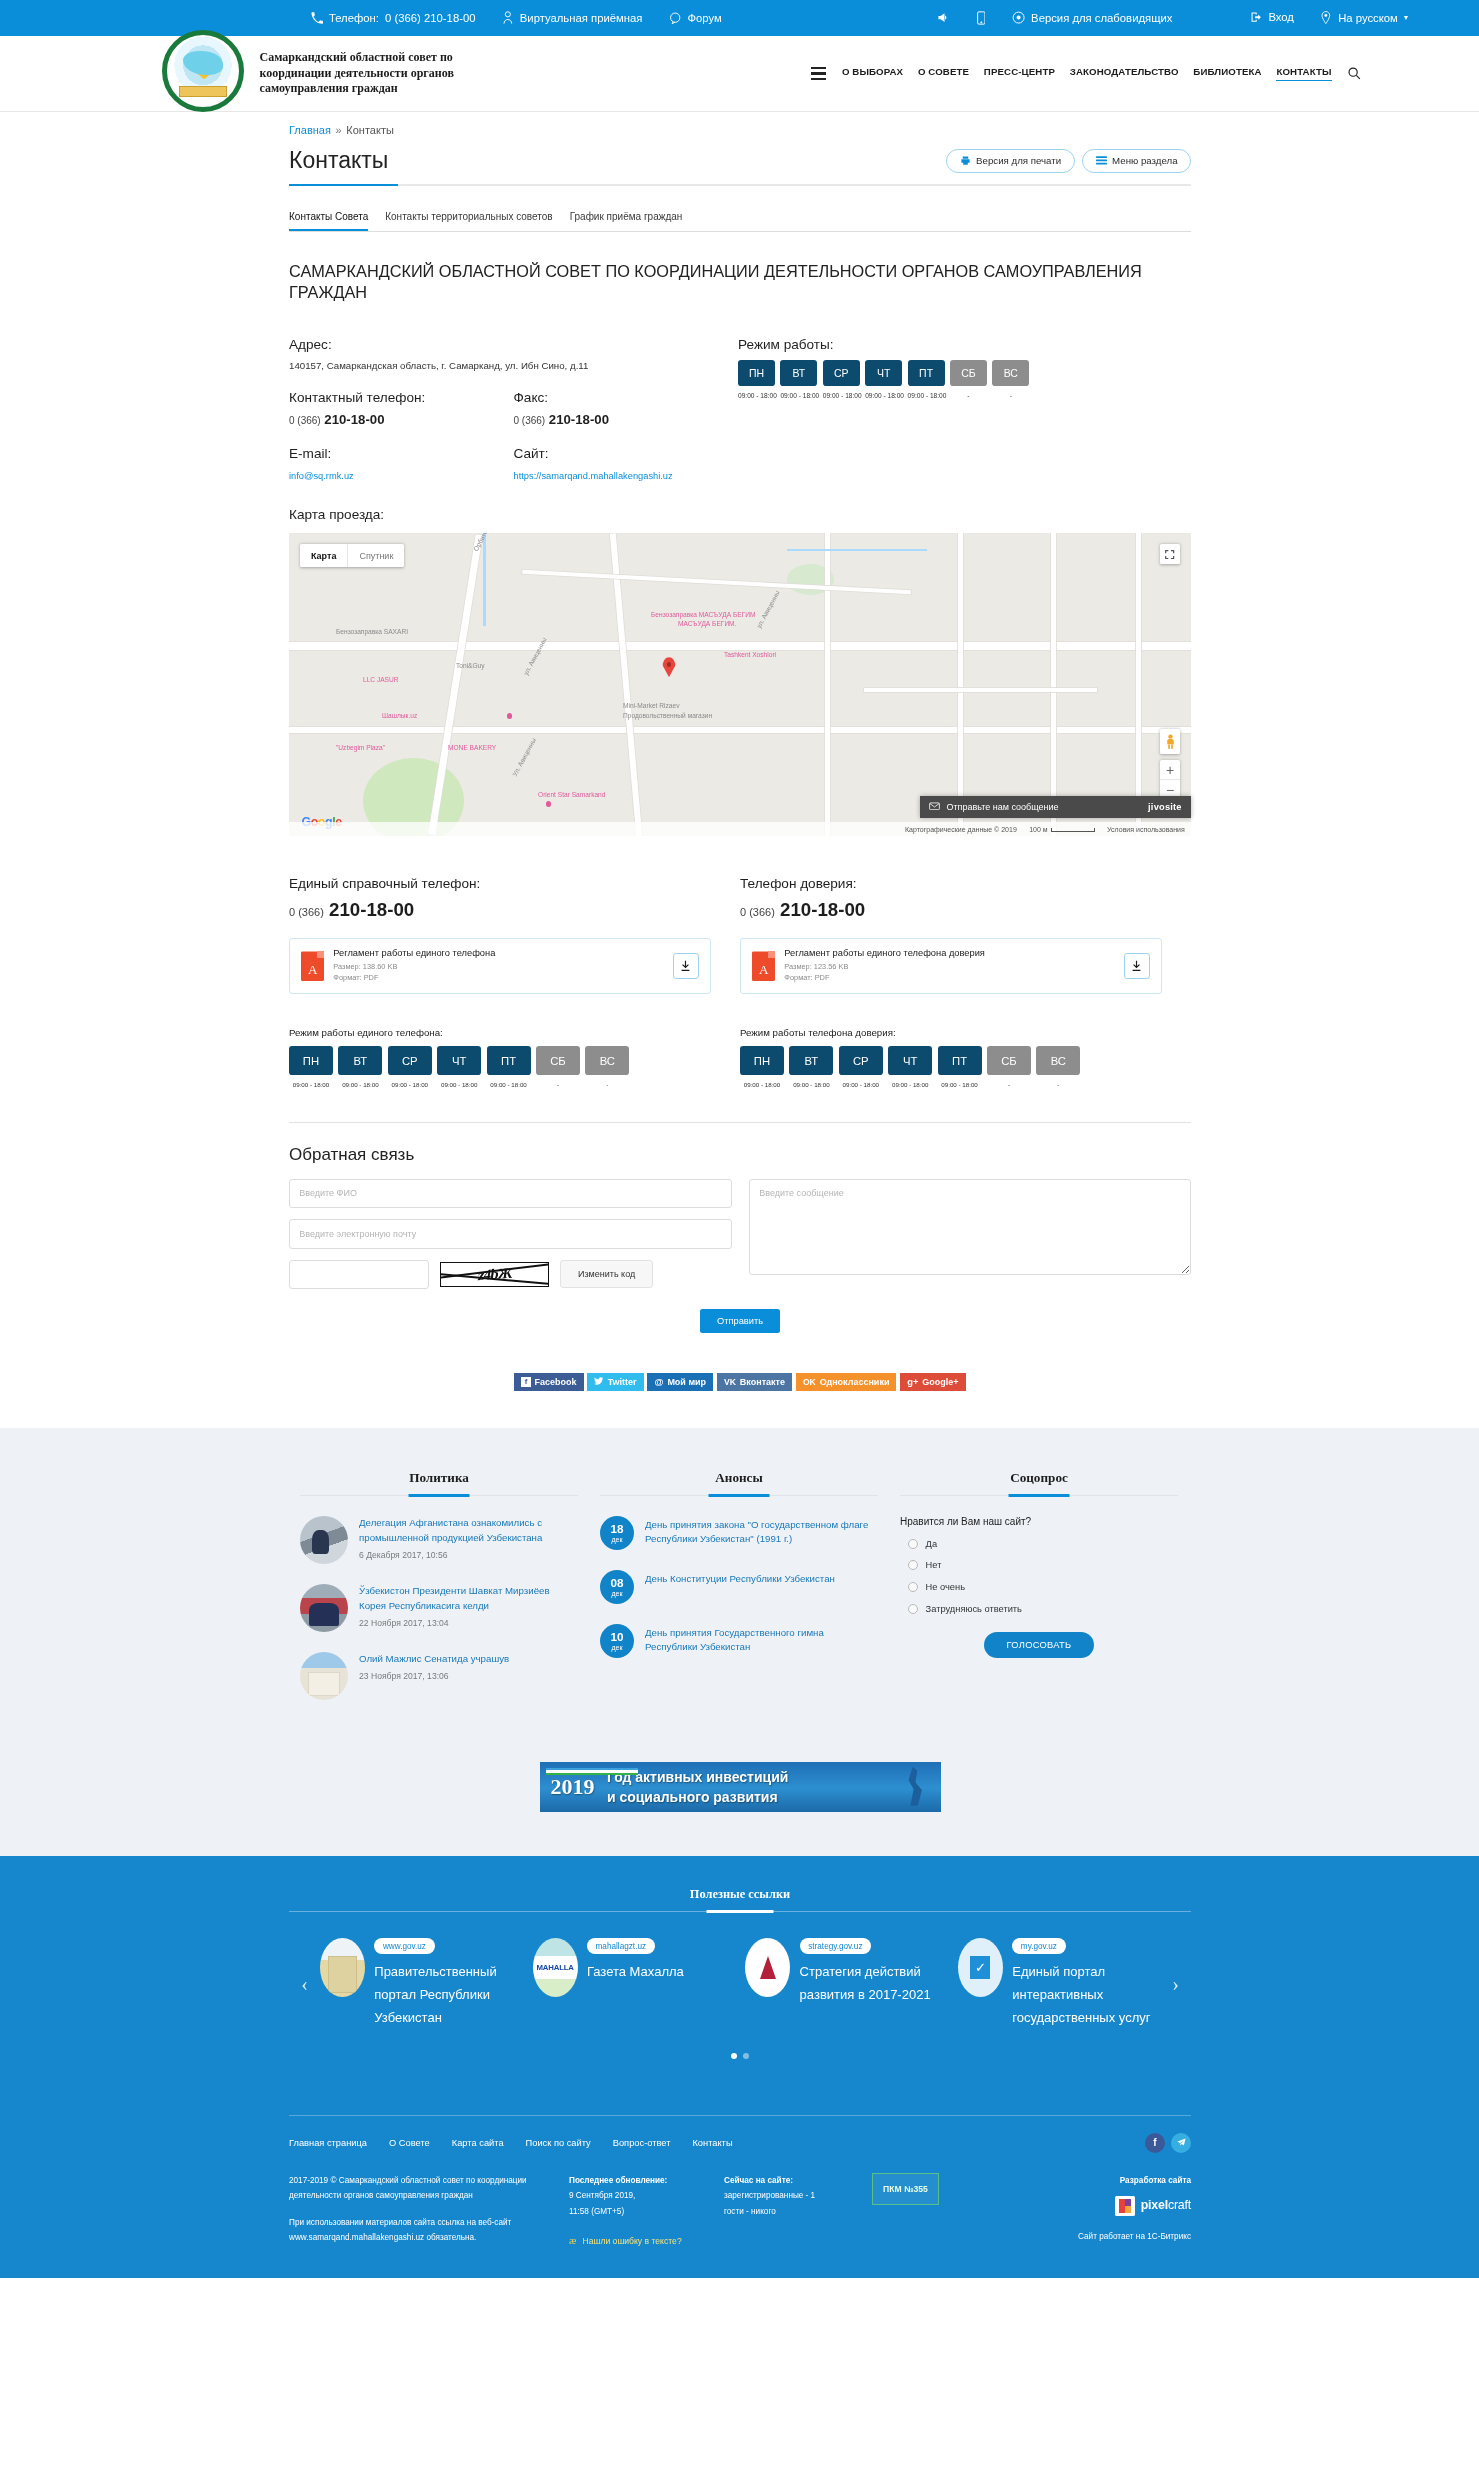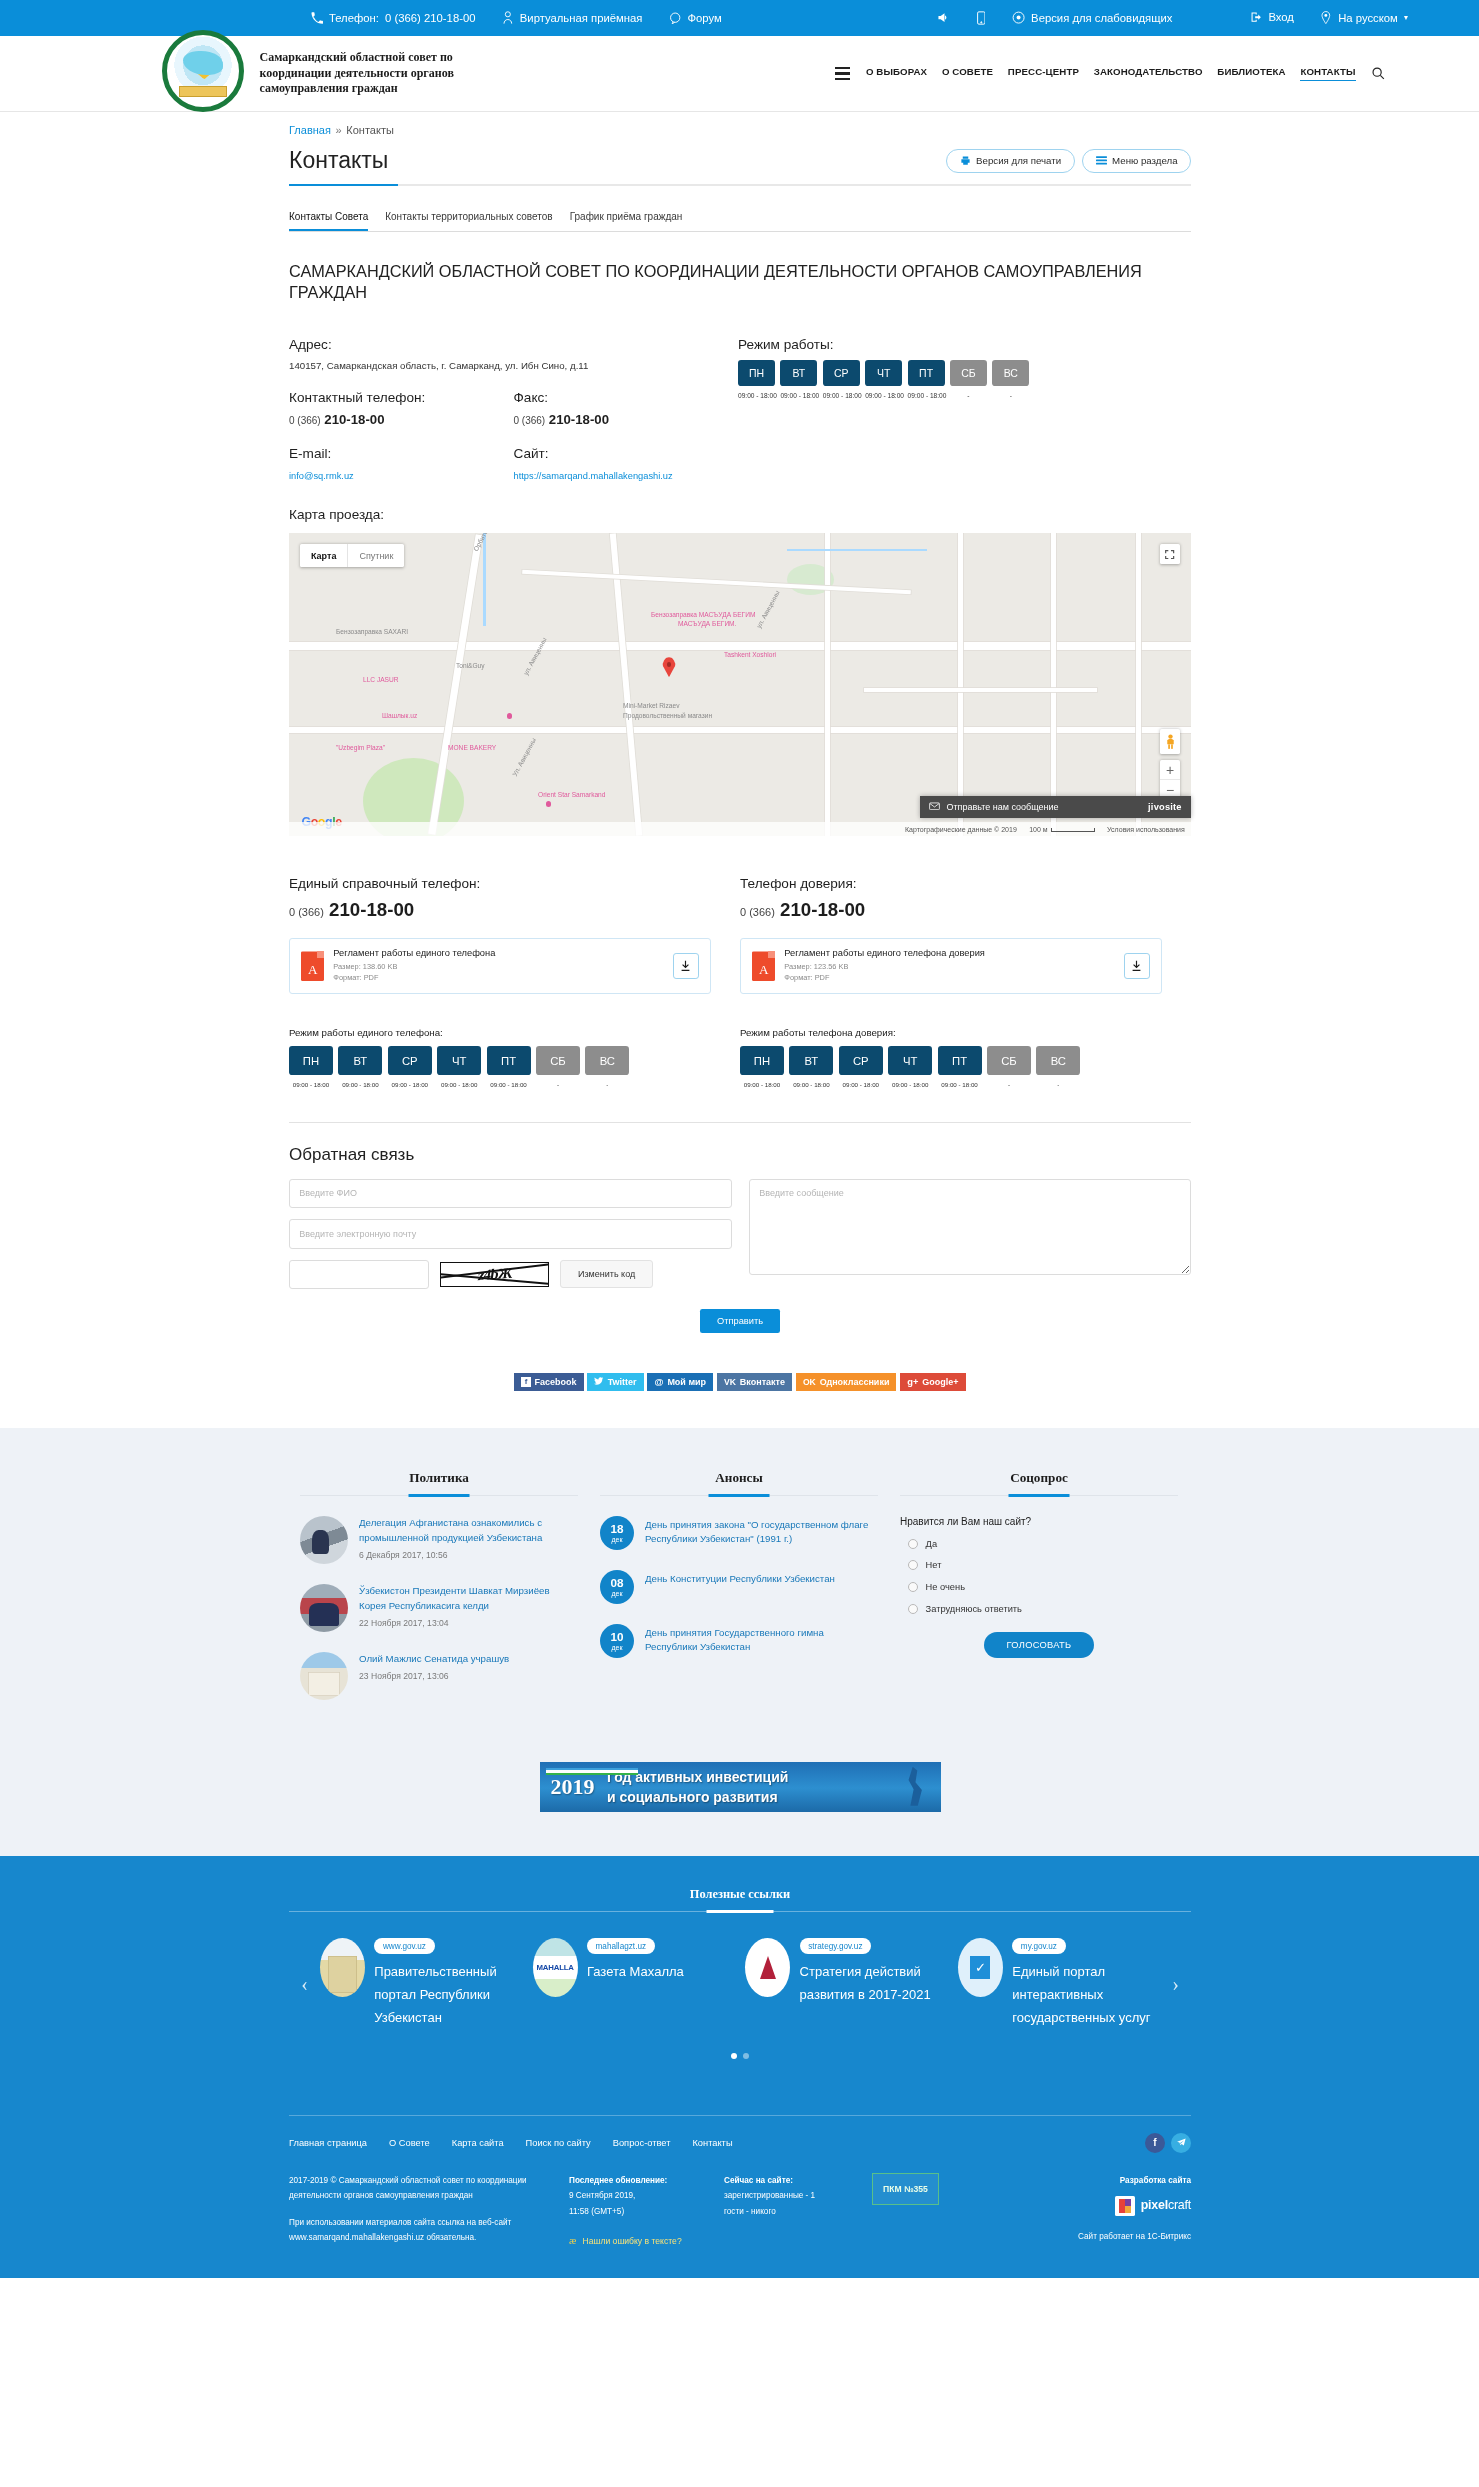--- a/index.html
+++ b/index.html
@@ -54,21 +54,21 @@
   .logo-emblem .ray { position:absolute; left:50%; top:20px; width:1.6px; height:23px; background:#f2c230; transform-origin: 50% 100%; }
   .logo-emblem .map {
     position:absolute; left:22%; top:22%; width:56%; height:34%;
     background:#6fd0ea; border-radius: 40% 55% 35% 60%;
   }
   .logo-emblem .base { position:absolute; left:16%; bottom:14%; width:68%; height:16%; background:#edc55a; border:0.8px solid #c99f2e;}
   .site-title {
     margin-left: 15.5px; font-weight: bold; font-size: 12px; line-height: 1.32;
     color:#1b1b1b; max-width: 233px; font-family:"Liberation Serif", serif;
   }
-  .nav-area { margin-left: auto; display:flex; align-items:center; gap: 15.5px; padding-right: 95px; }
+  .nav-area { margin-left: auto; display:flex; align-items:center; gap: 15.5px; padding-right: 119px; }
   .burger { display:flex; flex-direction:column; gap:3.1px; cursor:pointer; }
   .burger span { display:block; width:15.5px; height:2.3px; background:#222; }
   .nav-menu { display:flex; align-items:center; gap: 14.8px; }
   .nav-menu a {
     font-size: 9.7px; font-weight: bold; color:#1c1c1c; text-decoration:none;
     letter-spacing: 0.1px; white-space:nowrap; padding-bottom: 3.1px;
   }
   .nav-menu a.active { border-bottom: 1.6px solid #0a8ed9; }
   .search-ico { cursor:pointer; }
 

